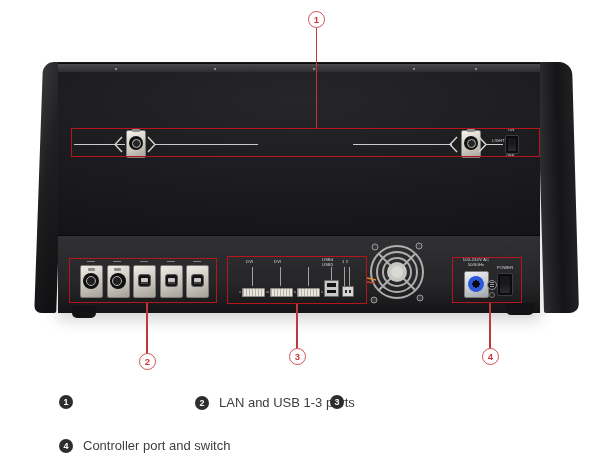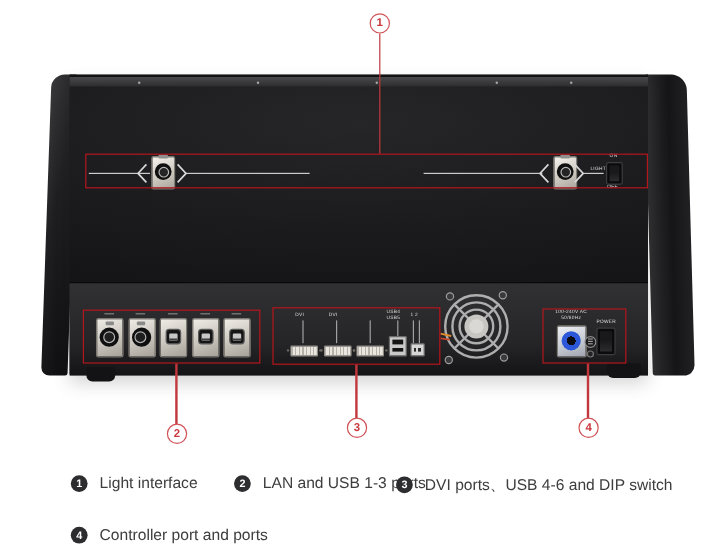--- a/index.html
+++ b/index.html
@@ -239,28 +239,26 @@
   <div class="abs rline" style="left:296.3px;top:304px;height:45px"></div>
   <div class="abs rline" style="left:489.3px;top:303px;height:46px"></div>
 
   <div class="abs rcircle" style="left:308px;top:11px">1</div>
   <div class="abs rcircle" style="left:139px;top:353px">2</div>
   <div class="abs rcircle" style="left:289px;top:348px">3</div>
   <div class="abs rcircle" style="left:482px;top:348px">4</div>
 
   <div class="abs legend-item" style="left:59px;top:395px">
     <span class="bullet">1</span>
-    <span class="legend-label">Light interface</span>
   </div>
   <div class="abs legend-item" style="left:195px;top:395px">
     <span class="bullet">2</span>
     <span class="legend-label">LAN and USB 1-3 ports</span>
   </div>
   <div class="abs legend-item" style="left:330px;top:395px">
     <span class="bullet">3</span>
-    <span class="legend-label">DVI ports、USB 4-6 and DIP switch</span>
   </div>
   <div class="abs legend-item" style="left:59px;top:438px">
     <span class="bullet">4</span>
-    <span class="legend-label">Controller port and ports</span>
+    <span class="legend-label">Controller port and switch</span>
   </div>
 
 </div>
 
 </body></html>

